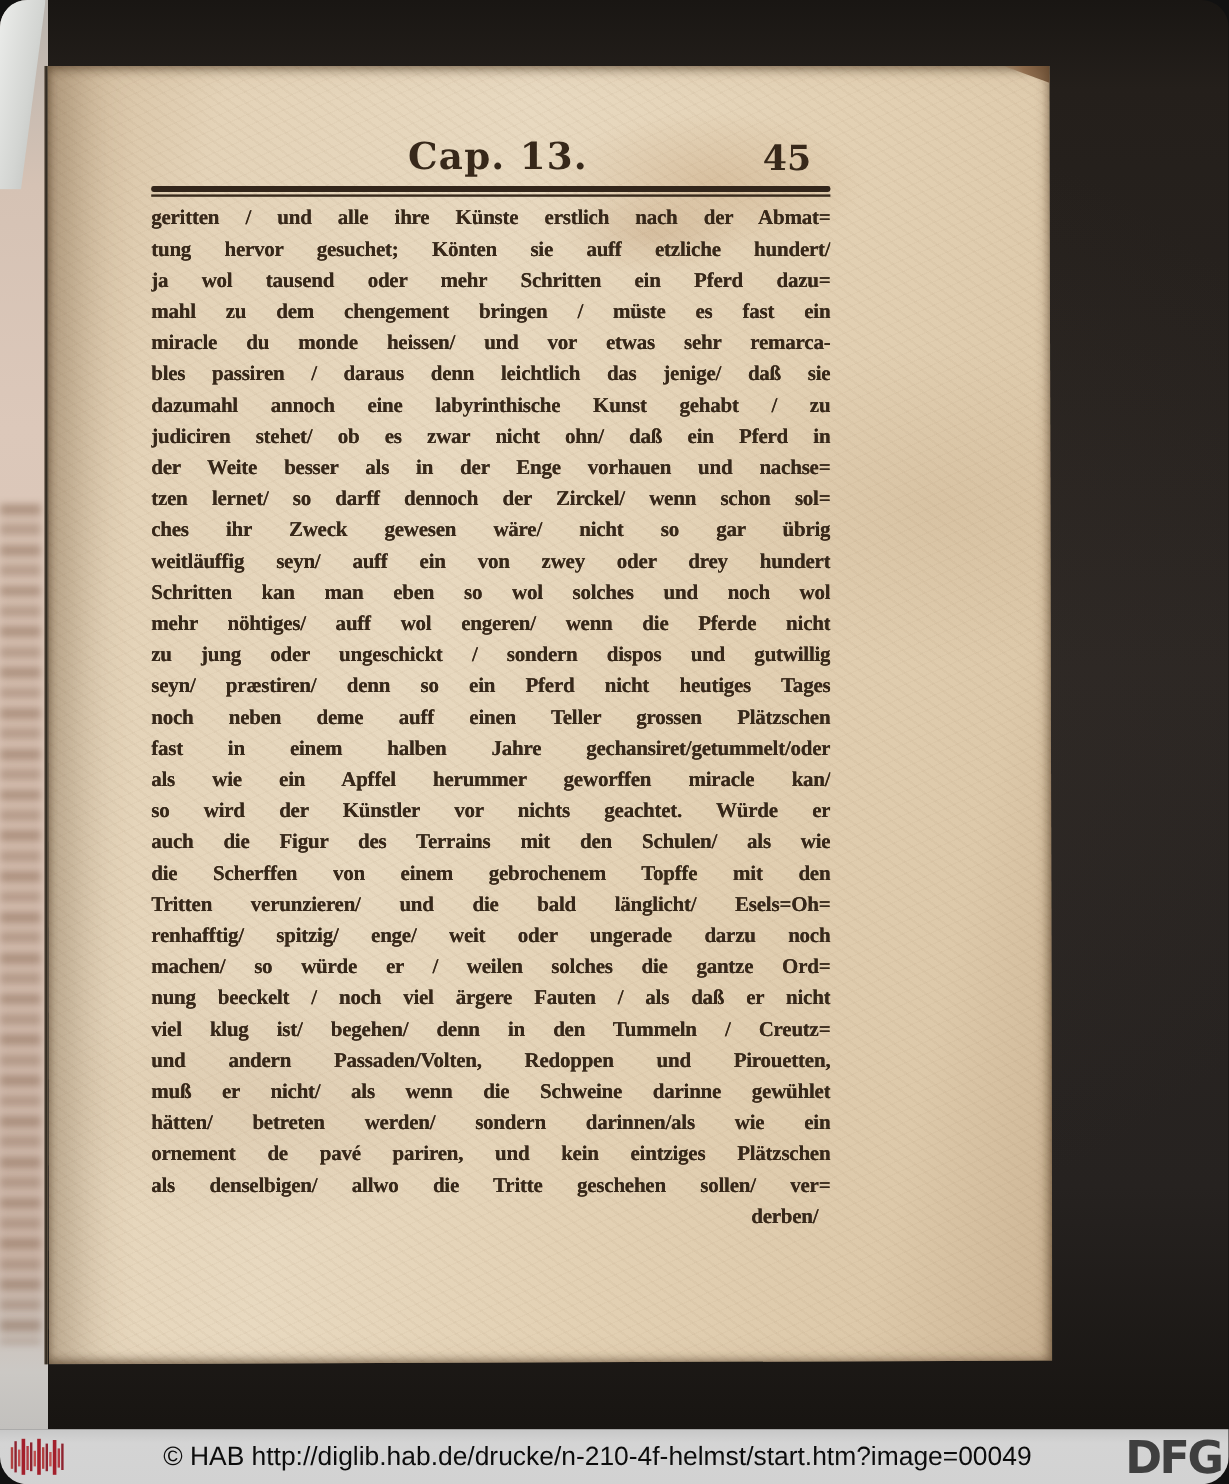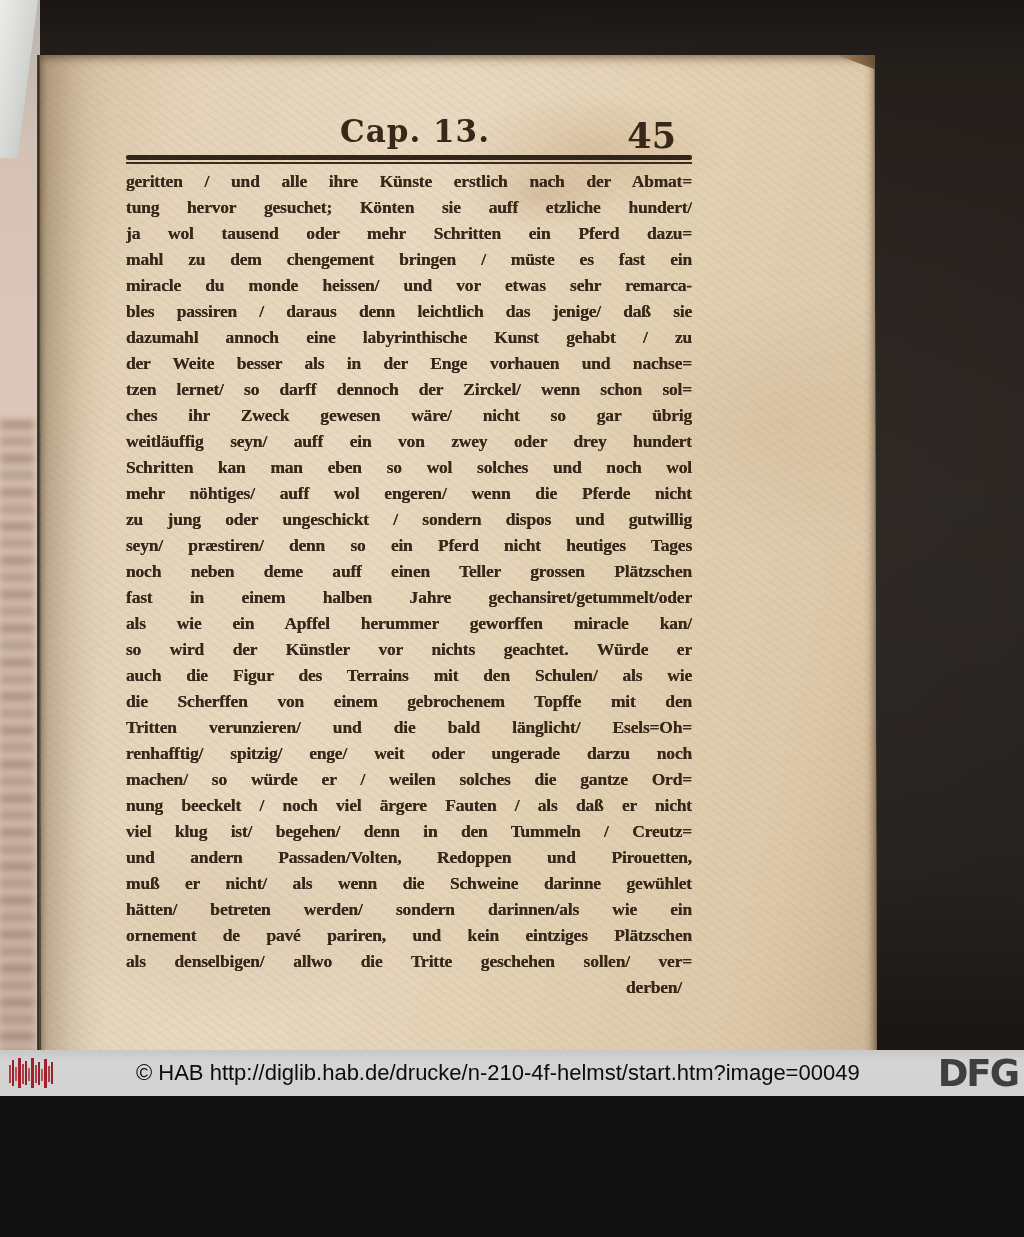--- a/index.html
+++ b/index.html
@@ -1,21 +1,22 @@
 <!DOCTYPE html>
 <html><head>
 <meta charset="utf-8">
 <style>
   html,body{margin:0;padding:0;background:#111;}
   .stage{
-    position:relative;width:1024px;height:1096px;overflow:hidden;
+    position:relative;width:1024px;height:1237px;overflow:hidden;
     font-family:"DejaVu Serif",serif;
     background:
       radial-gradient(ellipse 900px 700px at 55% 45%, rgba(62,54,48,.35), rgba(0,0,0,0) 70%),
       linear-gradient(180deg,#191613 0%,#241f1b 6%,#2b2623 45%,#262220 80%,#171411 97%,#141210 100%);
+    border-radius: 23px;
   }
 
   
   .left-strip{
     position:absolute;left:0;top:0;width:40px;height:1191px;
     background:linear-gradient(180deg,#b9b4ae 0%,#d5c2b4 13%,#dcc8ba 30%,#d8c2b4 60%,#d0bbae 88%,#cbc8c4 96%,#c2c0bd 100%);
   }
   .showthrough{
     position:absolute;left:0;top:420px;width:34px;height:700px;
     background:repeating-linear-gradient(to bottom,
@@ -58,21 +59,21 @@
     opacity:.85;
   }
 
   
   .textblock{position:absolute;left:86px;top:58px;width:566px;color:#37281a;}
   .header-row{position:relative;height:40px;}
   .chapter{
     position:absolute;left:50%;transform:translateX(-46%);top:0;
     font-size:31px;font-weight:700;letter-spacing:1px;white-space:nowrap;
   }
-  .pagenum{position:absolute;right:16px;top:2px;font-size:35px;font-weight:700;}
+  .pagenum{position:absolute;right:16px;top:2px;font-size:29px;font-weight:700;}
   .rule-thick{height:5px;background:#32251a;margin-top:2px;border-radius:2px;}
   .rule-thin{height:2px;background:#3a2c1e;margin-top:2px;}
   .lines{margin-top:4px;}
   .line{
     height:26px;line-height:26px;overflow:hidden;white-space:nowrap;
     font-size:17.5px;font-weight:700;letter-spacing:-0.2px;
     text-align:justify;text-align-last:justify;
     text-shadow:0 0 .5px rgba(55,40,26,.9);
     font-family:Liberation Serif, serif;
   }
@@ -119,20 +120,21 @@
       <div class="rule-thick"></div>
       <div class="rule-thin"></div>
       <div class="lines">
           <div class="line">geritten / und alle ihre Künste erstlich nach der Abmat=</div>
           <div class="line">tung hervor gesuchet; Könten sie auff etzliche hundert/</div>
           <div class="line">ja wol tausend oder mehr Schritten ein Pferd dazu=</div>
           <div class="line">mahl zu dem chengement bringen / müste es fast ein</div>
           <div class="line">miracle du monde heissen/ und vor etwas sehr remarca-</div>
           <div class="line">bles passiren / daraus denn leichtlich das jenige/ daß sie</div>
           <div class="line">dazumahl annoch eine labyrinthische Kunst gehabt / zu</div>
+          <div class="line">judiciren stehet/ ob es zwar nicht ohn/ daß ein Pferd in</div>
           <div class="line">der Weite besser als in der Enge vorhauen und nachse=</div>
           <div class="line">tzen lernet/ so darff dennoch der Zirckel/ wenn schon sol=</div>
           <div class="line">ches ihr Zweck gewesen wäre/ nicht so gar übrig</div>
           <div class="line">weitläuffig seyn/ auff ein von zwey oder drey hundert</div>
           <div class="line">Schritten kan man eben so wol solches und noch wol</div>
           <div class="line">mehr nöhtiges/ auff wol engeren/ wenn die Pferde nicht</div>
           <div class="line">zu jung oder ungeschickt / sondern dispos und gutwillig</div>
           <div class="line">seyn/ præstiren/ denn so ein Pferd nicht heutiges Tages</div>
           <div class="line">noch neben deme auff einen Teller grossen Plätzschen</div>
           <div class="line">fast in einem halben Jahre gechansiret/getummelt/oder</div>

